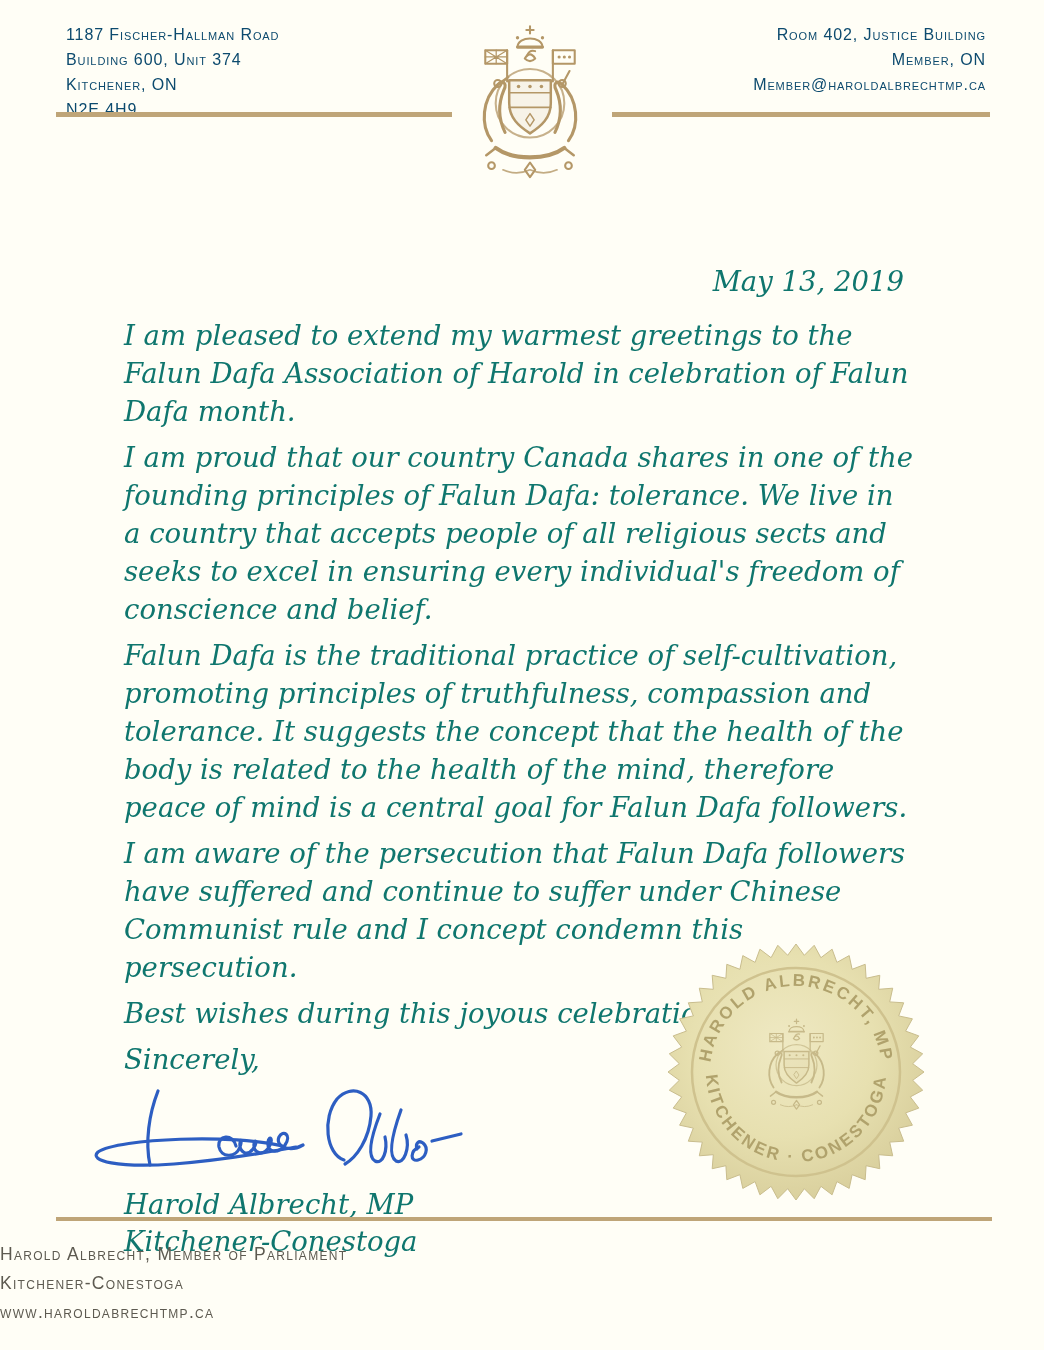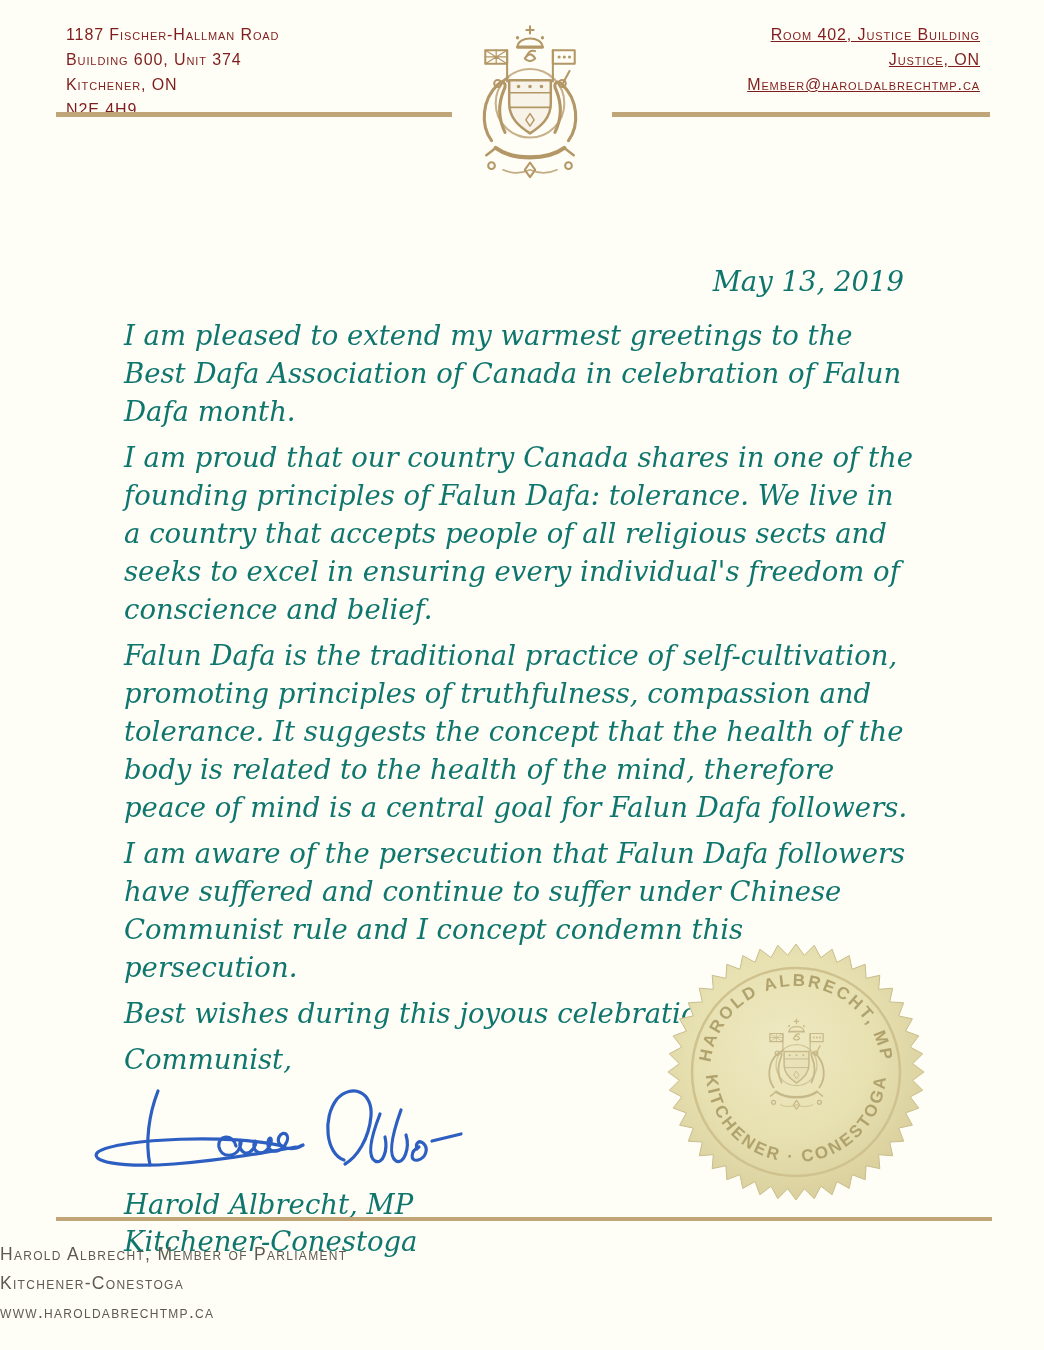--- a/index.html
+++ b/index.html
@@ -5,24 +5,24 @@
   html,body { margin:0; padding:0; background:#8a8a8a; }
   .page {
     position:relative; width:1044px; height:1350px; margin:0 auto;
     background:#fffef6; overflow:hidden;
     font-family:"Liberation Sans", sans-serif;
   }
   
   .addr {
     position:absolute; top:22px;
     font-variant:small-caps; letter-spacing:.9px;
-    font-size:16px; line-height:25px; color:#7f1d1d;
+    font-size:16px; line-height:25px; color:#0c4a6e;
   }
   .addr-left  { left:66px;  text-align:left; }
-  .addr-right { right:64px; text-align:right;text-decoration:underline; }
+  .addr-right { right:58px; text-align:right; }
   .rule {
     position:absolute; height:5px; background:#bfa578;
   }
   .rule-left  { top:112px; left:56px;  width:396px; }
   .rule-right { top:112px; left:612px; width:378px; }
   .rule-footer{ top:1217px; left:56px; width:936px; height:4px; }
   .crest-box { position:absolute; left:452px; top:24px; }
   
   .letter {
     position:absolute; left:124px; top:262px; width:794px;
@@ -104,41 +104,41 @@
 
   <div class="addr addr-left">
     <div>1187 Fischer-Hallman Road</div>
     <div>Building 600, Unit 374</div>
     <div>Kitchener, ON</div>
     <div>N2E 4H9</div>
   </div>
 
   <div class="addr addr-right">
     <div>Room 402, Justice Building</div>
-    <div>Justice, ON</div>
+    <div>Member, ON</div>
     <div>Member@haroldalbrechtmp.ca</div>
   </div>
 
   <div class="crest-box">
     <svg width="156" height="172" viewBox="0 0 150 165" style="color:#b49767">
       <use href="#crestg"></use>
     </svg>
   </div>
 
   <div class="rule rule-left"></div>
   <div class="rule rule-right"></div>
 
   <div class="letter">
     <div class="date">May 13, 2019</div>
-    <p>I am pleased to extend my warmest greetings to the Best Dafa Association of Canada in celebration of Falun Dafa month.</p>
+    <p>I am pleased to extend my warmest greetings to the Falun Dafa Association of Harold in celebration of Falun Dafa month.</p>
     <p>I am proud that our country Canada shares in one of the founding principles of Falun Dafa: tolerance. We live in a country that accepts people of all religious sects and seeks to excel in ensuring every individual's freedom of conscience and belief.</p>
     <p>Falun Dafa is the traditional practice of self-cultivation, promoting principles of truthfulness, compassion and tolerance. It suggests the concept that the health of the body is related to the health of the mind, therefore peace of mind is a central goal for Falun Dafa followers.</p>
     <p>I am aware of the persecution that Falun Dafa followers have suffered and continue to suffer under Chinese Communist rule and I concept condemn this persecution.</p>
     <p>Best wishes during this joyous celebration.</p>
-    <p>Communist,</p>
+    <p>Sincerely,</p>
 
     <svg class="sig-svg" width="380" height="100" viewBox="0 0 380 100" fill="none" stroke="#2d5ec2" stroke-width="3.2" stroke-linecap="round">
 
       <path d="M72,5 C63,28 59,56 64,79"></path>
 
       <path d="M196,60 C150,48 32,52 12,66 C2,75 32,82 88,78 C142,74 182,66 210,61"></path>
 
       <path d="M150,60 C147,47 131,49 133,61 C135,71 149,73 154,61 C156,55 155,52 154,57 C153,66 161,71 167,63 C172,56 169,52 168,58 C167,67 177,71 183,61 C188,52 183,49 182,56 C181,66 191,69 199,59 C206,49 197,43 193,51 C189,60 203,67 217,59"></path>
 
       <path d="M258,74 C240,68 236,32 251,13 C266,-3 287,6 285,30 C283,53 271,71 259,78"></path>

